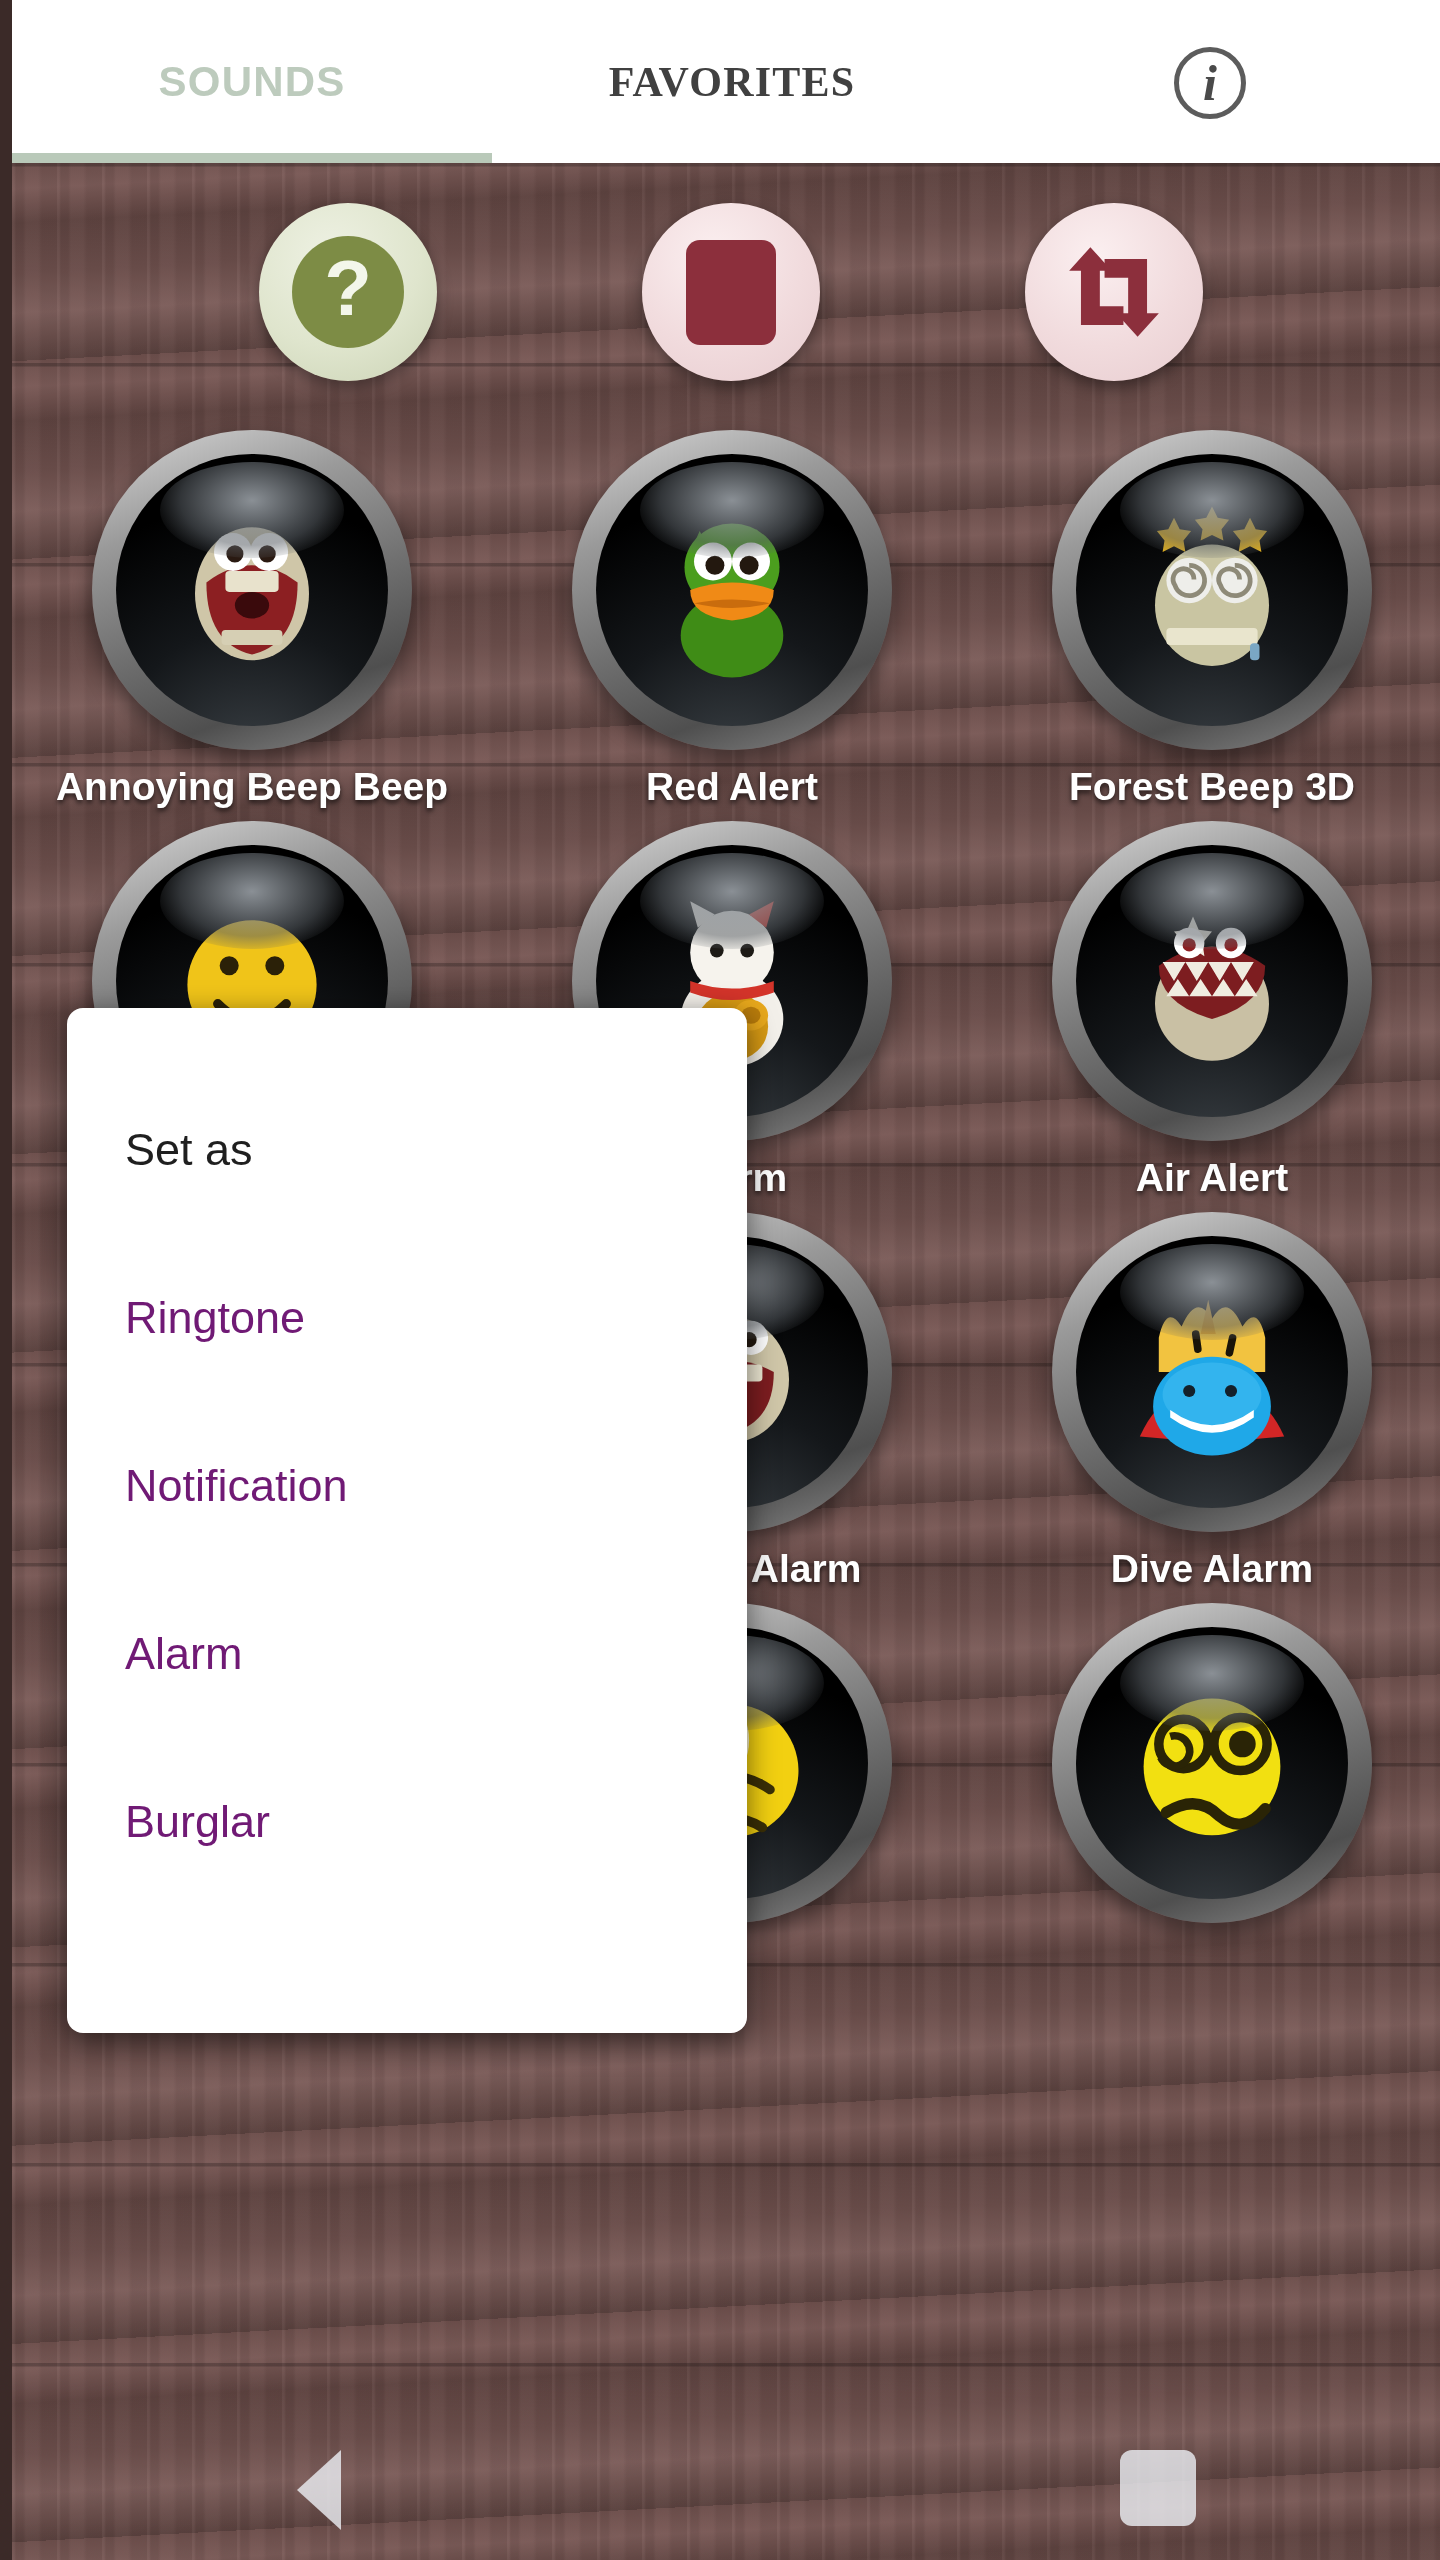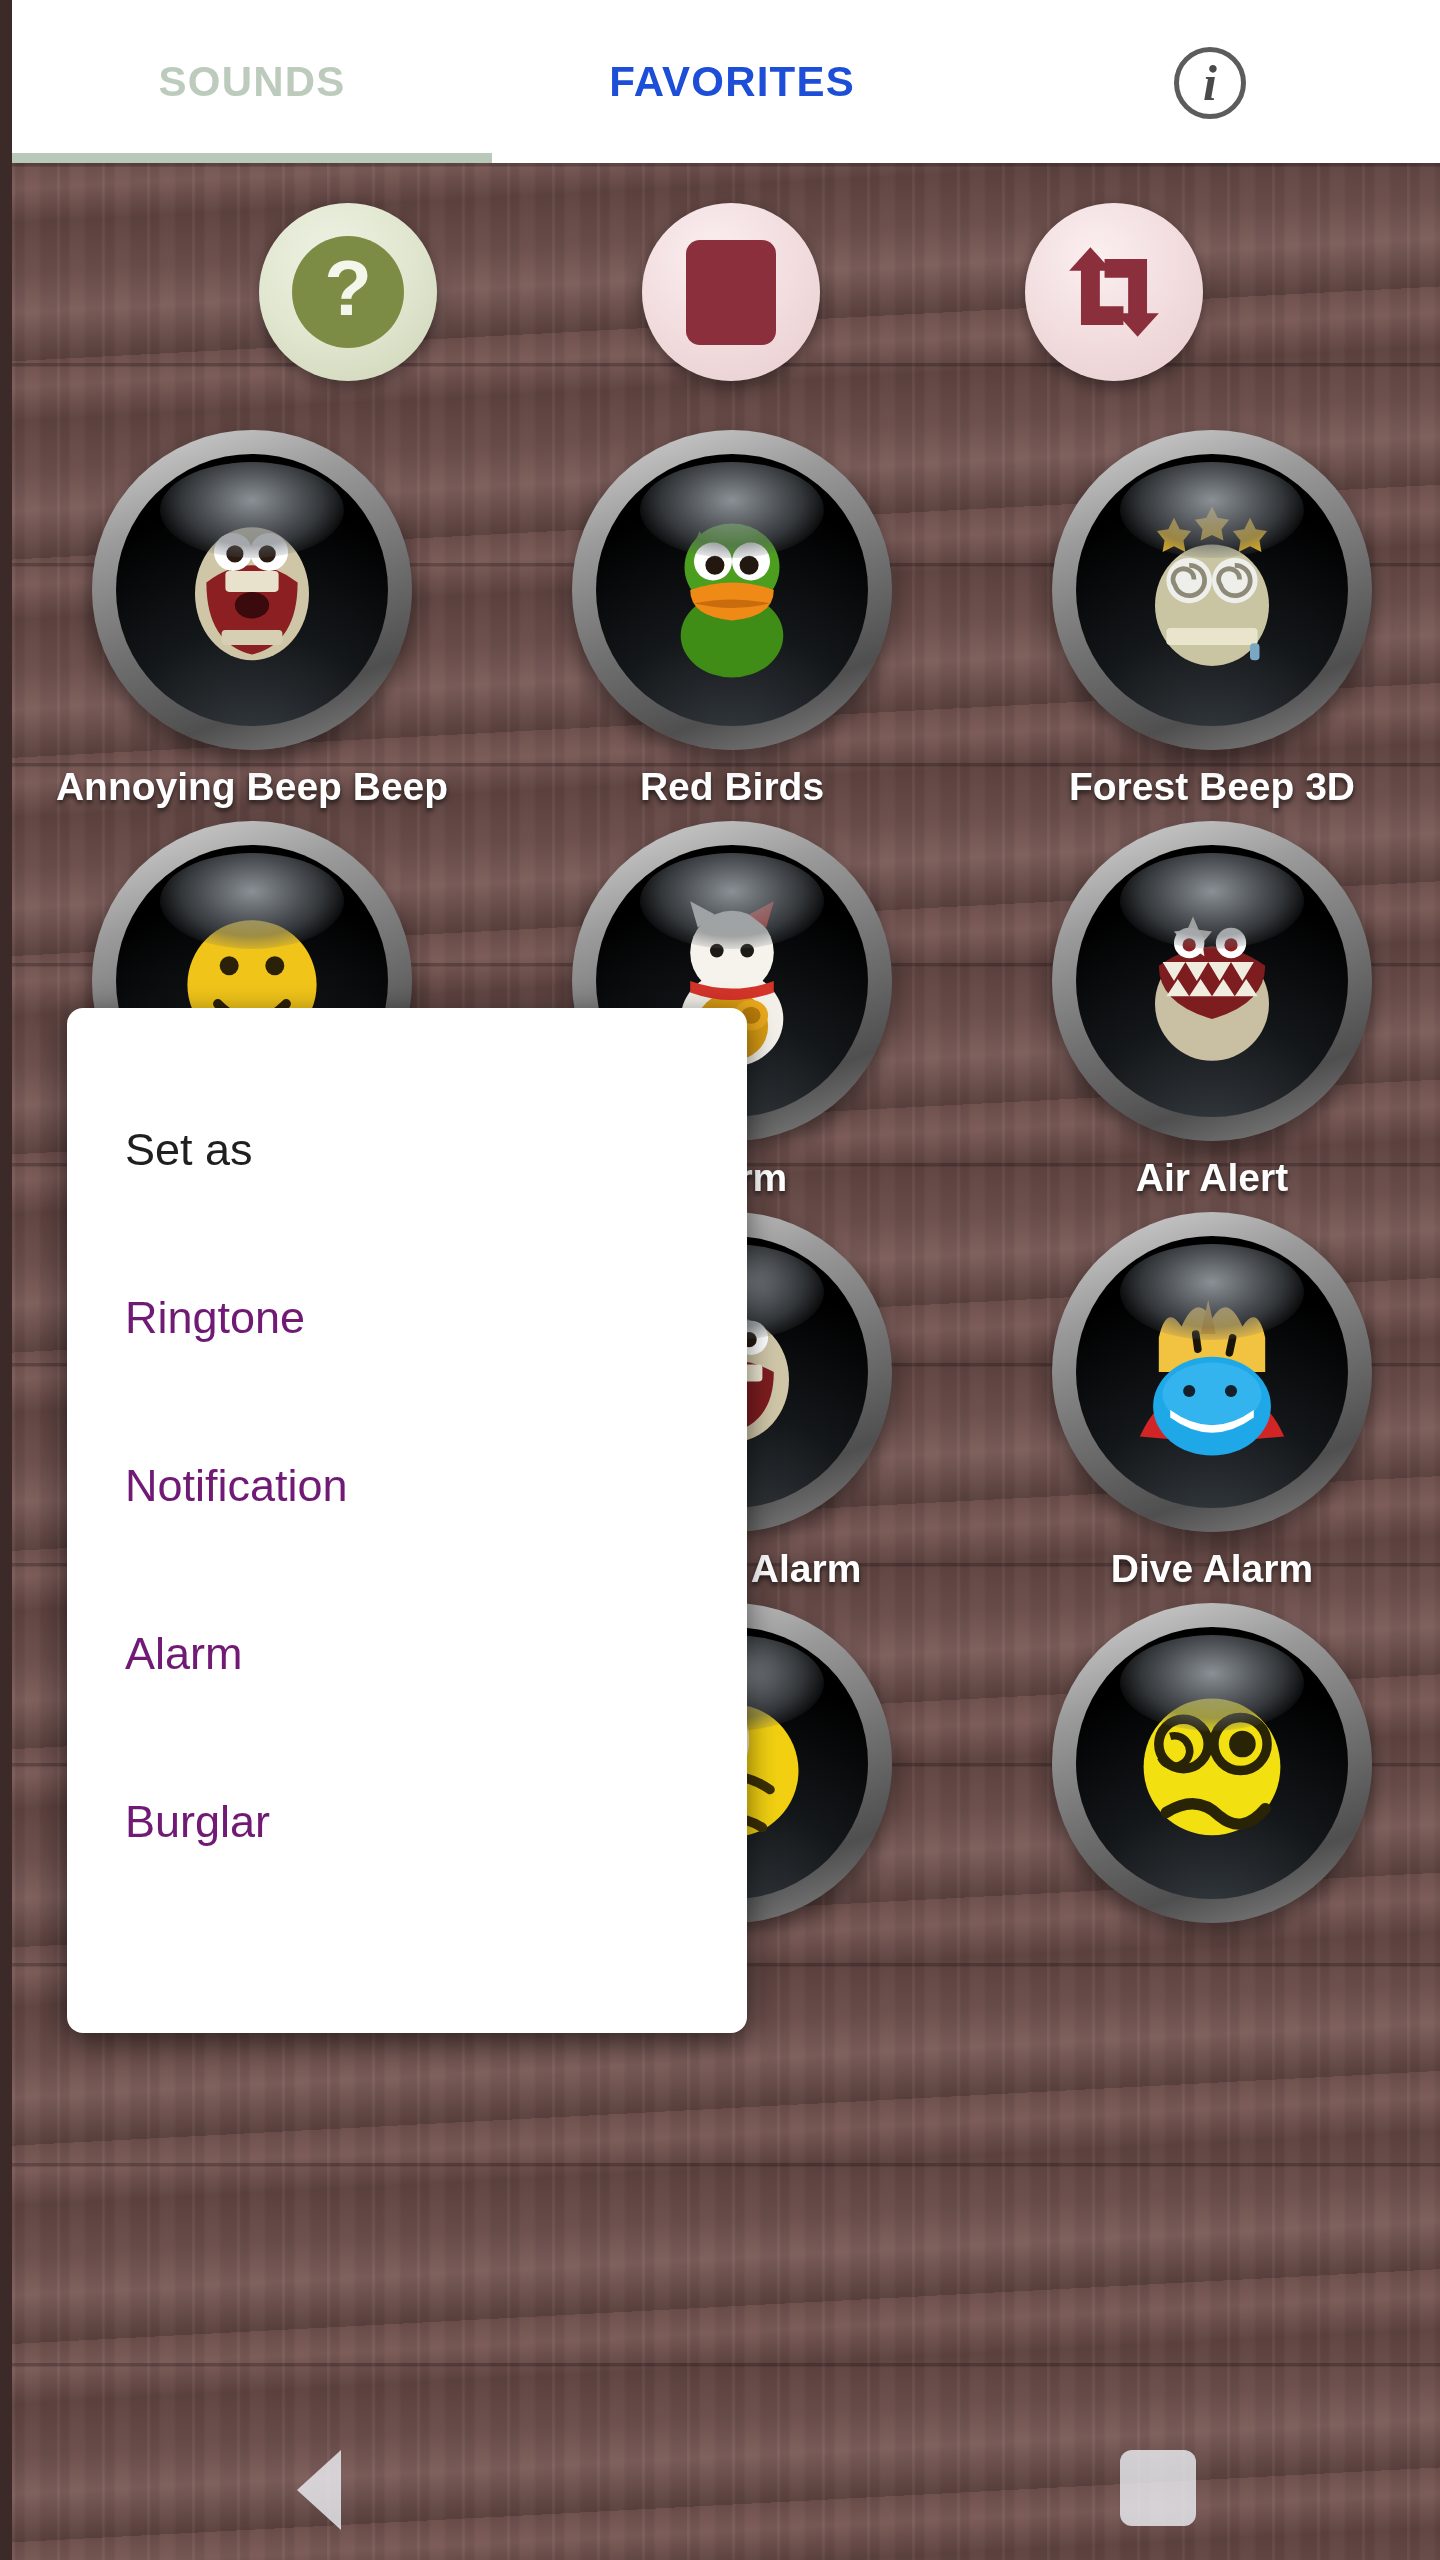--- a/index.html
+++ b/index.html
@@ -35,21 +35,21 @@
     height: 163px;
     display: flex;
     align-items: center;
     justify-content: center;
     font-size: 42px;
     font-weight: 700;
     letter-spacing: 1.2px;
     position: relative;
   }
   .tab-sounds { width: 480px; color: #bdcbbd; }
-  .tab-favorites { width: 480px; color: #1d4ed8; }
+  .tab-favorites { width: 480px; color: #404040; font-family: Liberation Serif, serif; }
   .tab-underline {
     position: absolute;
     left: 0;
     bottom: 0;
     width: 480px;
     height: 10px;
     background: #b9c9b9;
   }
   .info-btn {
     position: absolute;
@@ -328,21 +328,21 @@
               <ellipse cx="50" cy="38" rx="25" ry="23" fill="#4b9e1e"></ellipse>
               <circle cx="40" cy="35" r="10" fill="#fff"></circle>
               <circle cx="60" cy="35" r="10" fill="#fff"></circle>
               <circle cx="41" cy="37" r="5" fill="#23180f"></circle>
               <circle cx="59" cy="37" r="5" fill="#23180f"></circle>
               <path d="M28 50 Q50 42 72 50 Q72 64 50 66 Q28 64 28 50 Z" fill="#f08a16"></path>
               <path d="M30 57 Q50 53 70 57 Q50 62 30 57 Z" fill="#c96c0d"></path>
             </svg>
           </div>
         </div>
-        <div class="label">Red Birds</div>
+        <div class="label">Red Alert</div>
       </div>
 
       <div class="cell cell-2">
         <div class="knob">
           <div class="knob-inner">
             <svg class="face" viewBox="0 0 100 100">
               <path d="M30 12 l3 6 6 1 -4 5 1 6 -6 -3 -6 3 1 -6 -4 -5 6 -1z" fill="#e8b41c"></path>
               <path d="M50 6 l3 6 6 1 -4 5 1 6 -6 -3 -6 3 1 -6 -4 -5 6 -1z" fill="#e8b41c"></path>
               <path d="M70 12 l3 6 6 1 -4 5 1 6 -6 -3 -6 3 1 -6 -4 -5 6 -1z" fill="#e8b41c"></path>
               <ellipse cx="50" cy="58" rx="30" ry="32" fill="#c9c5a2"></ellipse>

